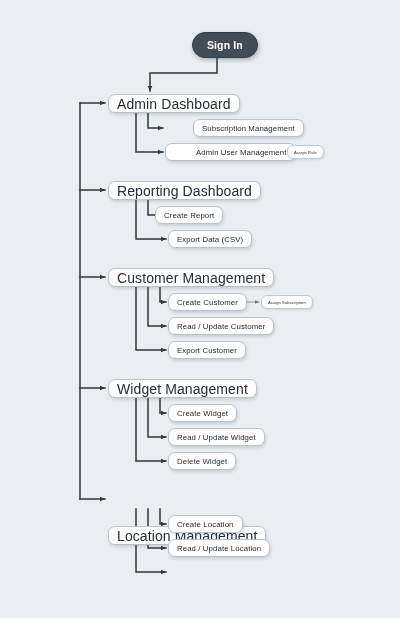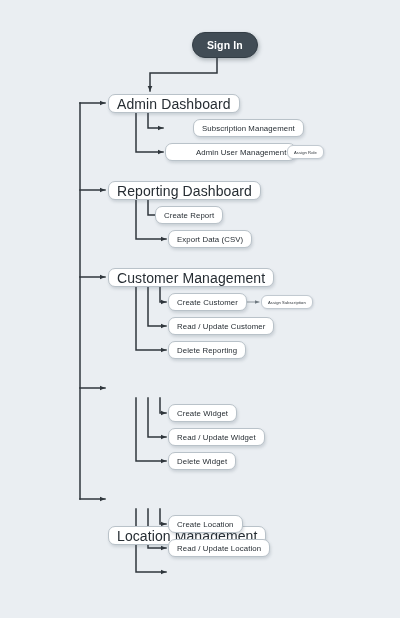--- a/index.html
+++ b/index.html
@@ -156,23 +156,26 @@
   <div class="node lvl2" style="left:168px; top:293px;">
     <span>Create Customer</span>
   </div>
   <div class="node tiny" style="left:261px; top:295px;">
     <span>Assign Subscription</span>
   </div>
   <div class="node lvl2" style="left:168px; top:317px;">
     <span>Read / Update Customer</span>
   </div>
   <div class="node lvl2" style="left:168px; top:341px;">
-    <span>Delete Reporting</span>
+    <span>Export Customer</span>
   </div>
 
+  <div class="node lvl1" style="left:108px; top:379px;">
+    <span>Widget Management</span>
+  </div>
   <div class="node lvl2" style="left:168px; top:404px;">
     <span>Create Widget</span>
   </div>
   <div class="node lvl2" style="left:168px; top:428px;">
     <span>Read / Update Widget</span>
   </div>
   <div class="node lvl2" style="left:168px; top:452px;">
     <span>Delete Widget</span>
   </div>
 

